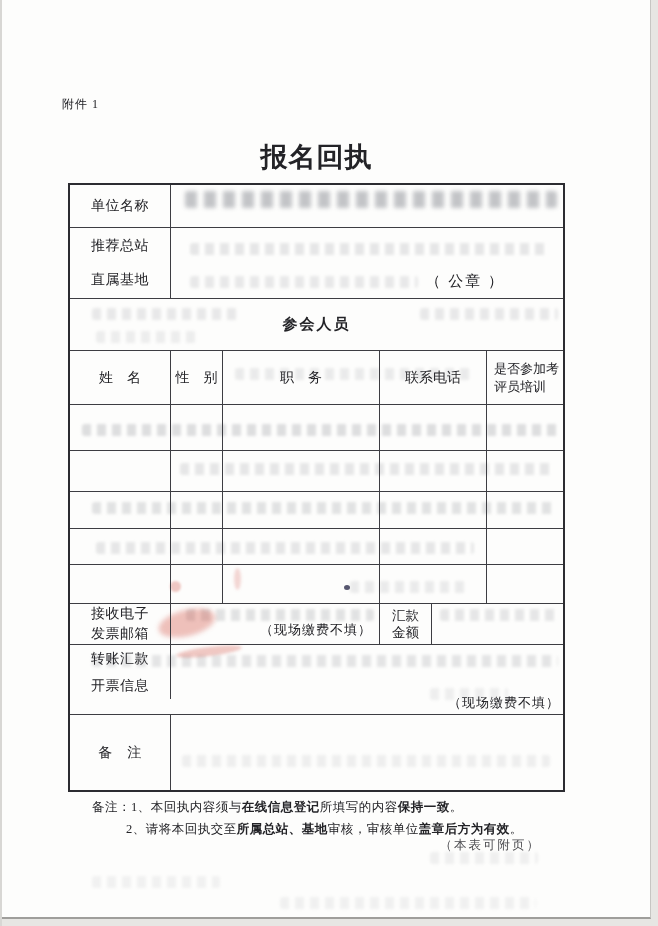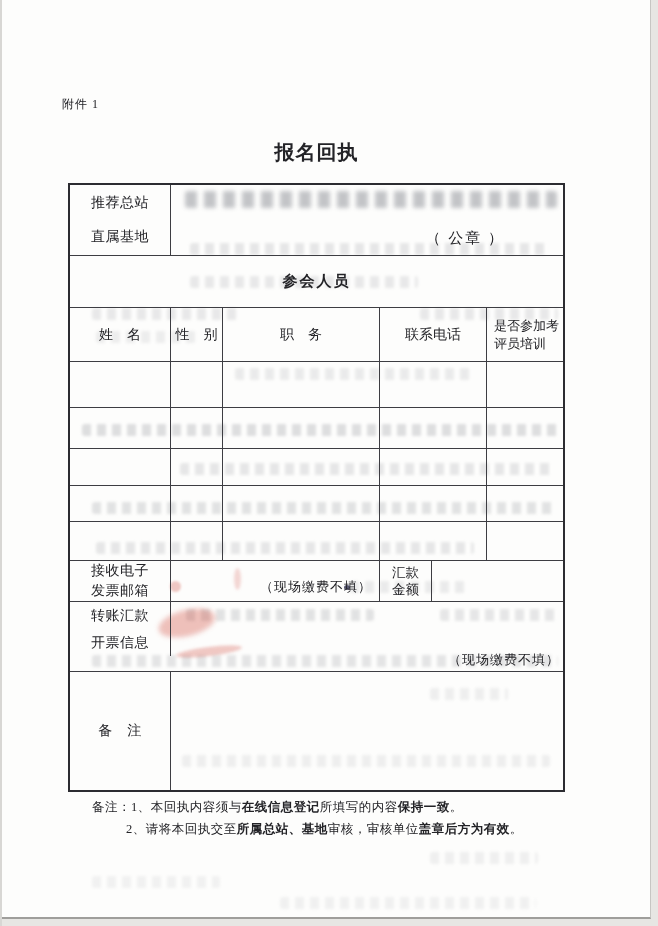--- a/index.html
+++ b/index.html
@@ -5,21 +5,21 @@
   html,body{margin:0;padding:0;background:#9c9c9a;}
   .canvas{position:relative;width:658px;height:926px;overflow:hidden;
           background:#e7e6e3;font-family:"Liberation Serif","DejaVu Serif",serif;color:#232327;}
   .page{position:absolute;left:2px;top:0;width:649px;height:919px;background:#fdfdfc;
         border-right:1px solid #c7c6c3;border-bottom:2px solid #9f9e9b;box-sizing:border-box;}
   .edge-left{position:absolute;left:0;top:0;width:2px;height:926px;background:#d8d7d4;}
 
   
   .attachment{position:absolute;left:62px;top:96px;font-size:12px;letter-spacing:1px;}
   .title{position:absolute;left:68px;top:139px;width:497px;text-align:center;
-         font-size:20px;font-weight:700;letter-spacing:1px;}
+         font-size:27px;font-weight:700;letter-spacing:1px;}
 
   
   .tbl{position:absolute;left:68px;top:183px;width:497px;height:609px;box-sizing:border-box;
        border:2px solid #2c2c31;display:flex;flex-direction:column;}
   .trow{display:flex;border-bottom:1px solid #3d3d42;box-sizing:border-box;flex:0 0 auto;}
   .trow.last{border-bottom:none;flex:1 1 auto;}
   .c{box-sizing:border-box;border-right:1px solid #3d3d42;position:relative;}
   .c.end{border-right:none;}
   .w1{width:101px;} .w2{width:52px;} .w3{width:157px;} .w4{width:107px;} .w5{flex:1;}
   .we{width:209px;} .wh{width:52px;}
@@ -94,20 +94,26 @@
   <div class="smudge red2"></div>
   <div class="smudge red3"></div>
   <div class="smudge red4"></div>
   <div class="smudge dot-dark"></div>
 
   <div class="attachment">附件 1</div>
   <div class="title">报名回执</div>
 
   <div class="tbl">
 
+    <div class="trow h1">
+      <div class="c w1 lbl">
+        <span>单位名称</span>
+      </div>
+      <div class="c w5 end"></div>
+    </div>
 
     <div class="trow h2">
       <div class="c w1 lbl">
         <div class="two">
           <div>推荐总站</div>
           <div>直属基地</div>
         </div>
       </div>
       <div class="c w5 end">
         <span class="seal">（ 公章 ）</span>
@@ -202,13 +208,14 @@
       <div class="c w5 end"></div>
     </div>
   </div>
 
   <div class="fnote1">
     <span>备注：</span><span>1、</span><span>本回执内容须与</span><b>在线信息登记</b><span>所填写的内容</span><b>保持一致</b><span>。</span>
   </div>
   <div class="fnote2">
     <span>2、</span><span>请将本回执交至</span><b>所属总站、基地</b><span>审核，审核单位</span><b>盖章后方为有效</b><span>。</span>
   </div>
+  <div class="attach-note">（本表可附页）</div>
 </div>
 
 </body></html>

